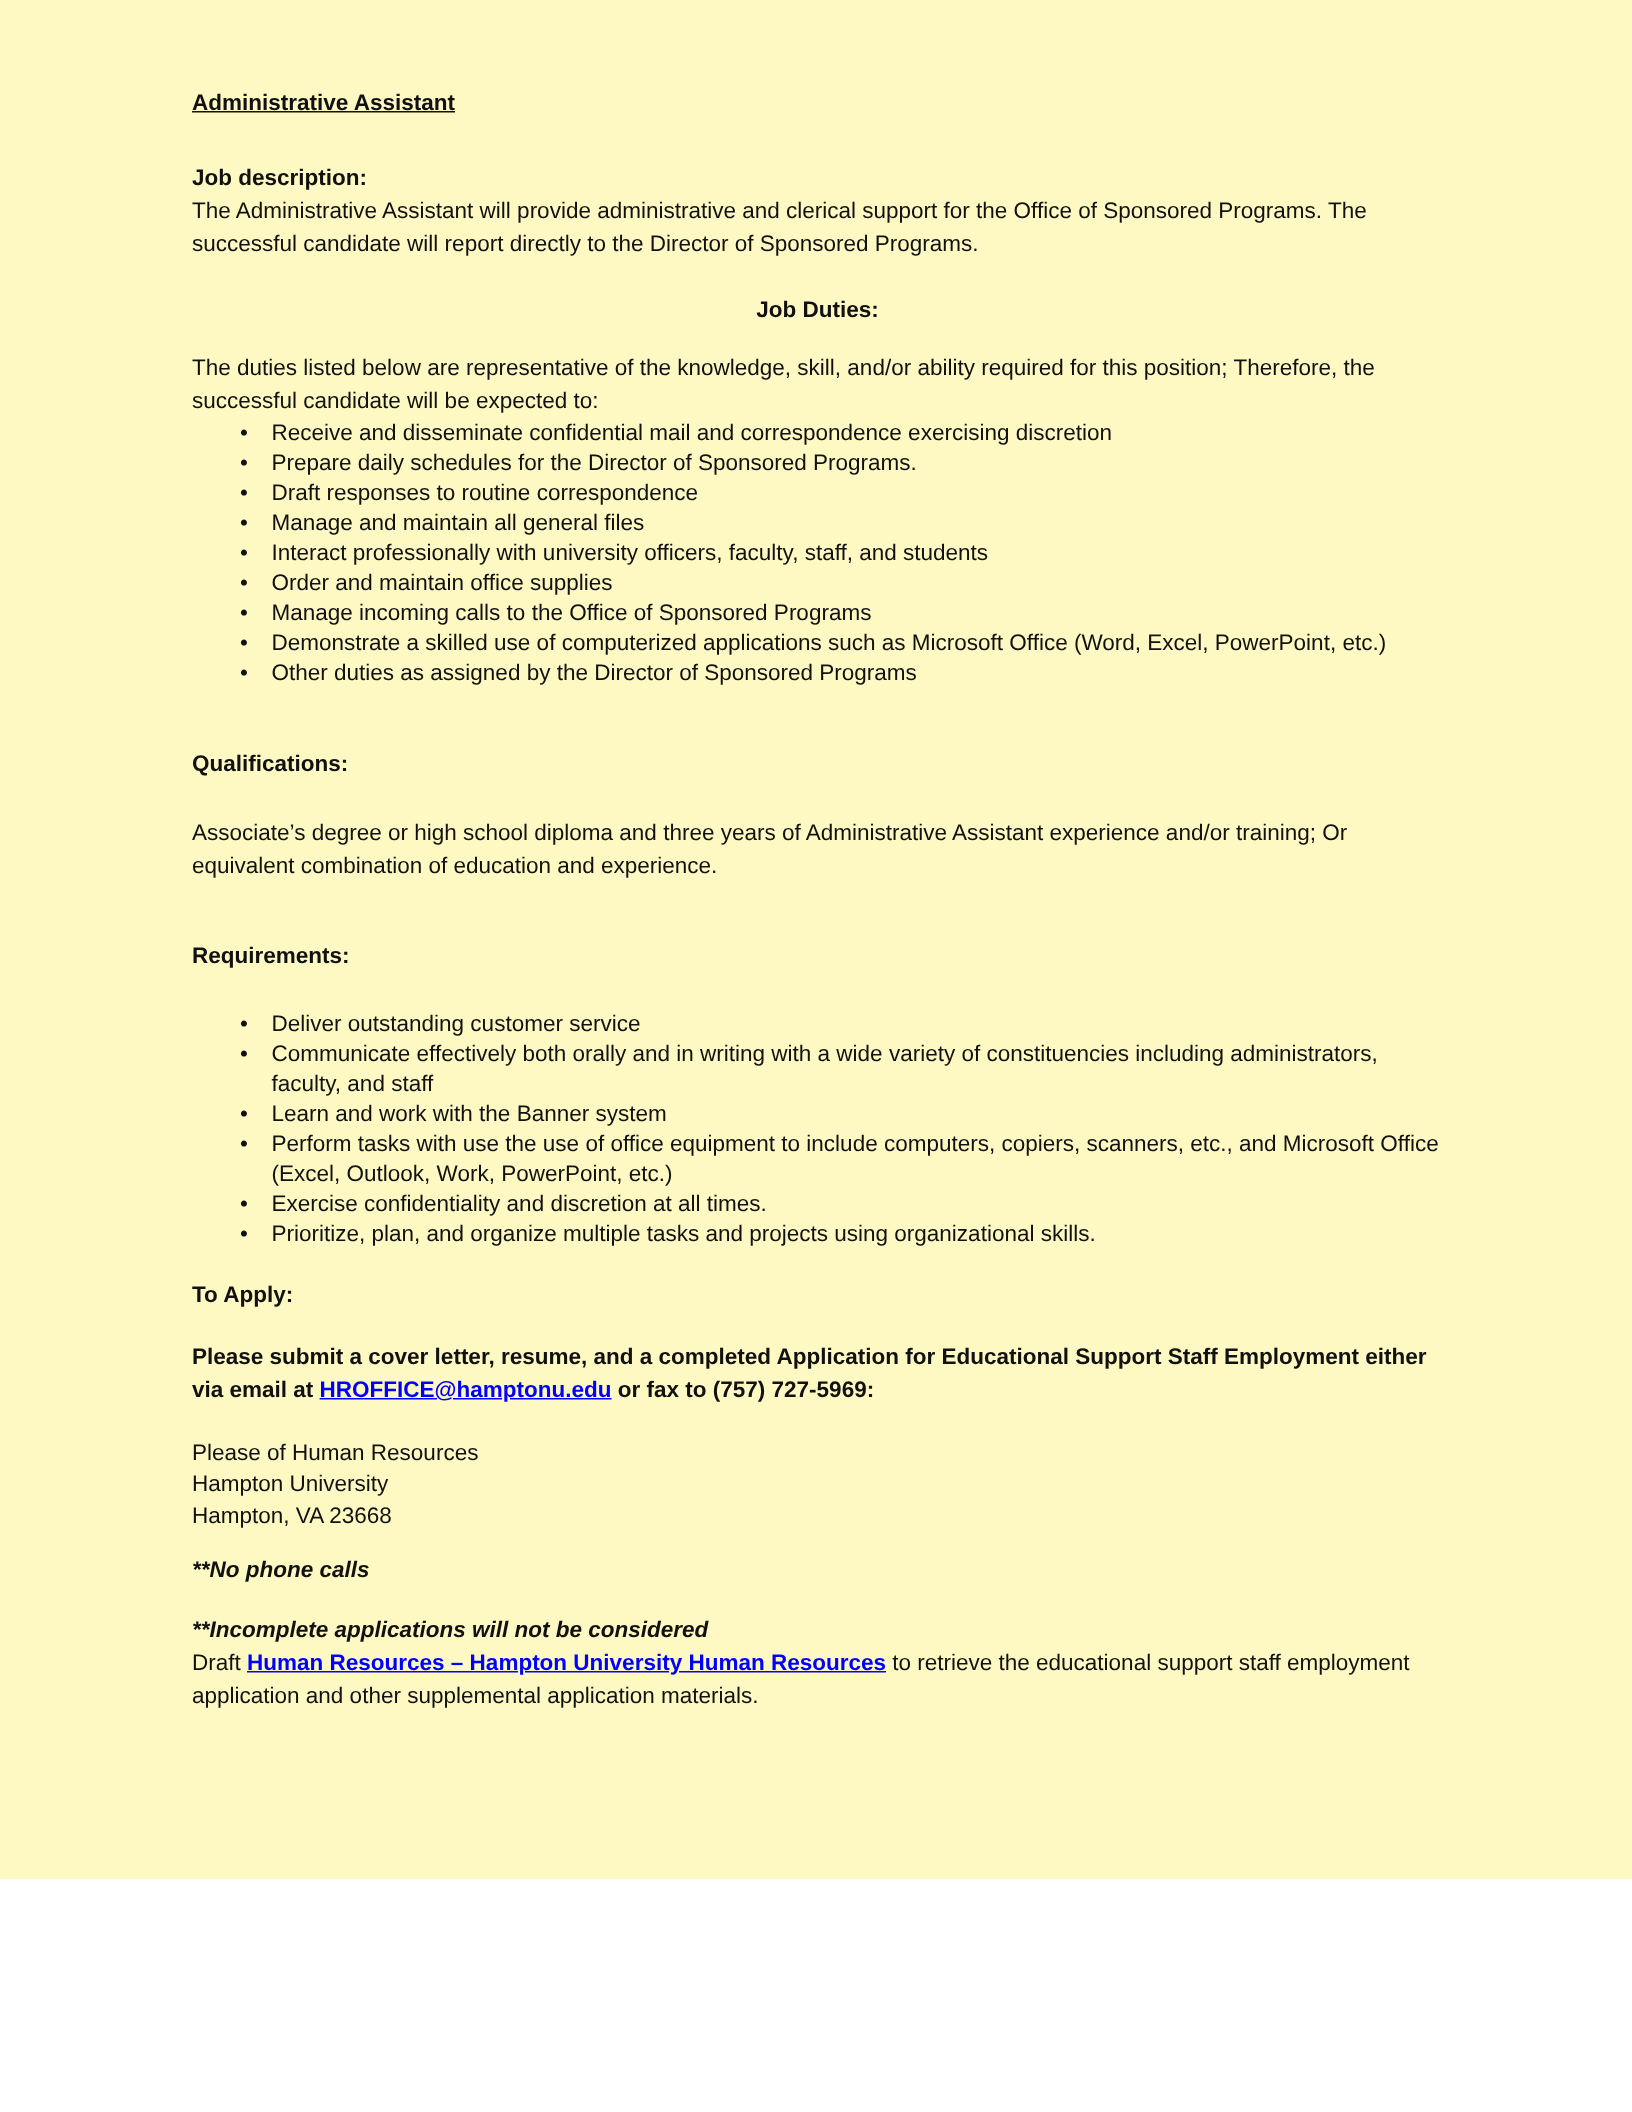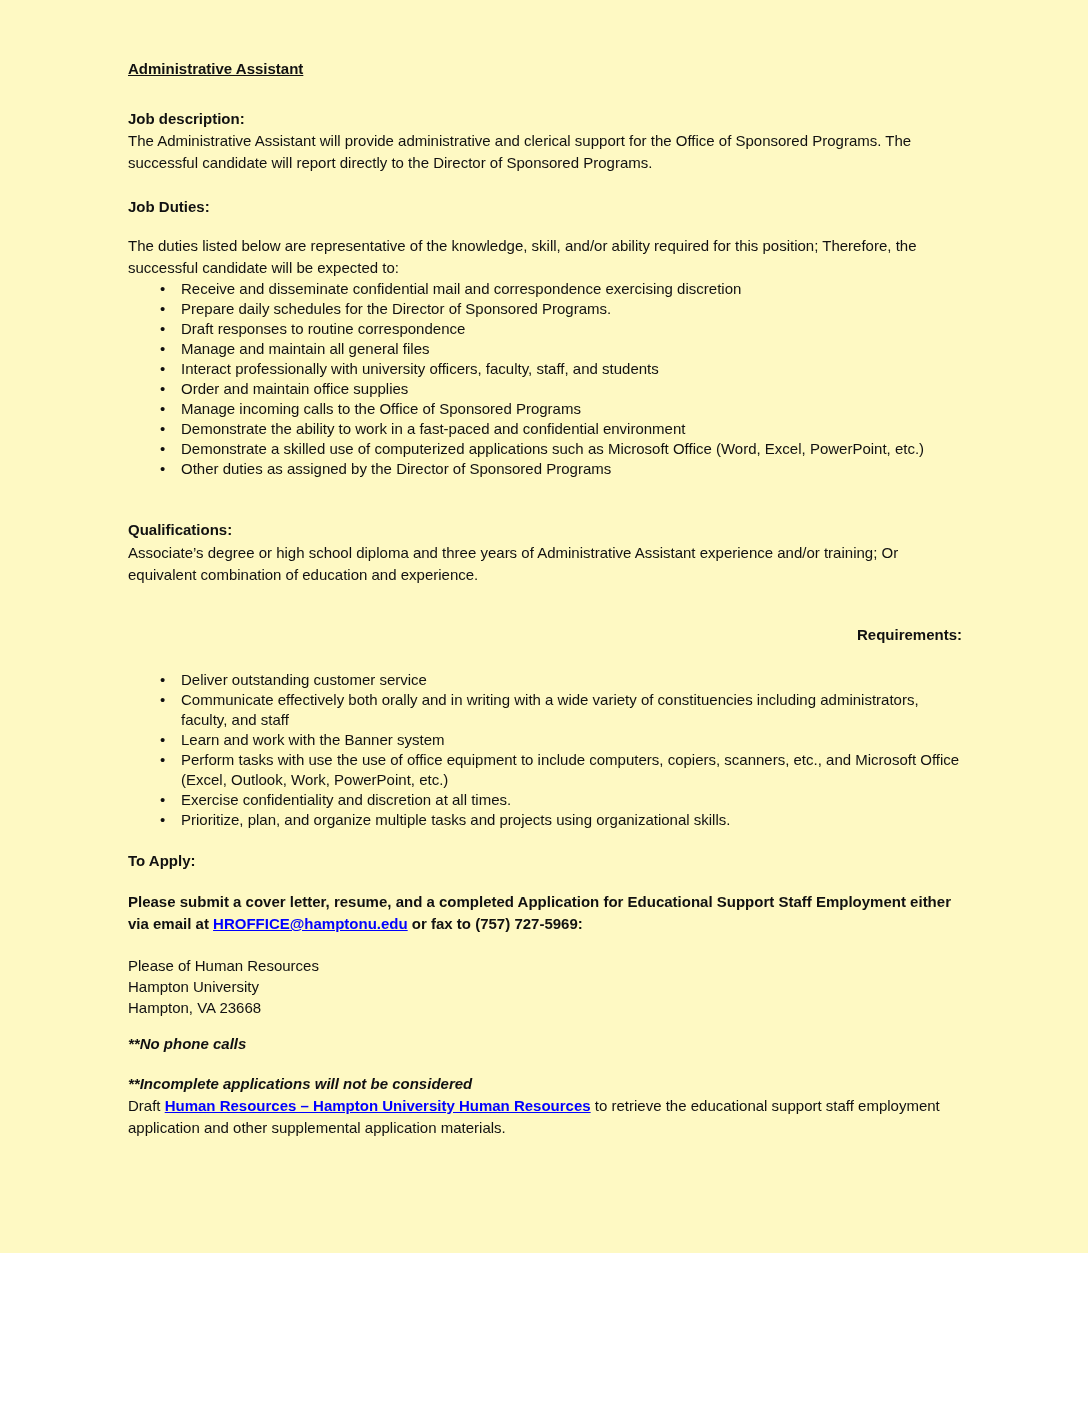--- a/index.html
+++ b/index.html
@@ -33,25 +33,25 @@
     margin: 0;
   }
   .bullets { list-style: none; margin: 0; padding: 0; }
   .bullets li { display: flex; line-height: 20px; }
   .bullets li::before {
     content: "\2022";
     flex: 0 0 21px;
     margin-left: 32px;
   }
   .jd-heading   { margin-top: 28px; }
-  .duties-heading { margin-top: 22px; }
+  .duties-heading { margin-top: 22px; text-align: center; }
   .duties-intro { margin-top: 17px; }
   .qual-heading { margin-top: 40px; }
-  .qual-body    { margin-top: 1px; }
-  .req-heading  { margin-top: 38px; text-align: right; }
+  .qual-body    { margin-top: 24px; }
+  .req-heading  { margin-top: 38px; }
   .req-list     { margin-top: 24px; }
   .apply-heading { margin-top: 20px; }
   .apply-para   { margin-top: 19px; font-weight: bold; }
   .address      { margin-top: 20px; }
   .address div  { line-height: 21px; }
   .note {
     font-weight: 700;
     font-style: italic;
     line-height: 22px;
     margin: 0;
@@ -84,21 +84,20 @@
     <p class="h duties-heading">Job Duties:</p>
     <p class="p duties-intro">The duties listed below are representative of the knowledge, skill, and/or ability required for this position; Therefore, the successful candidate will be expected to:</p>
     <ul class="bullets">
       <li>Receive and disseminate confidential mail and correspondence exercising discretion</li>
       <li>Prepare daily schedules for the Director of Sponsored Programs.</li>
       <li>Draft responses to routine correspondence</li>
       <li>Manage and maintain all general files</li>
       <li>Interact professionally with university officers, faculty, staff, and students</li>
       <li>Order and maintain office supplies</li>
       <li>Manage incoming calls to the Office of Sponsored Programs</li>
-      <li>Demonstrate the ability to work in a fast-paced and confidential environment</li>
       <li>Demonstrate a skilled use of computerized applications such as Microsoft Office (Word, Excel, PowerPoint, etc.)</li>
       <li>Other duties as assigned by the Director of Sponsored Programs</li>
     </ul>
 
     <p class="h qual-heading">Qualifications:</p>
     <p class="p qual-body">Associate’s degree or high school diploma and three years of Administrative Assistant experience and/or training; Or equivalent combination of education and experience.</p>
 
     <p class="h req-heading">Requirements:</p>
     <ul class="bullets req-list">
       <li>Deliver outstanding customer service</li>

